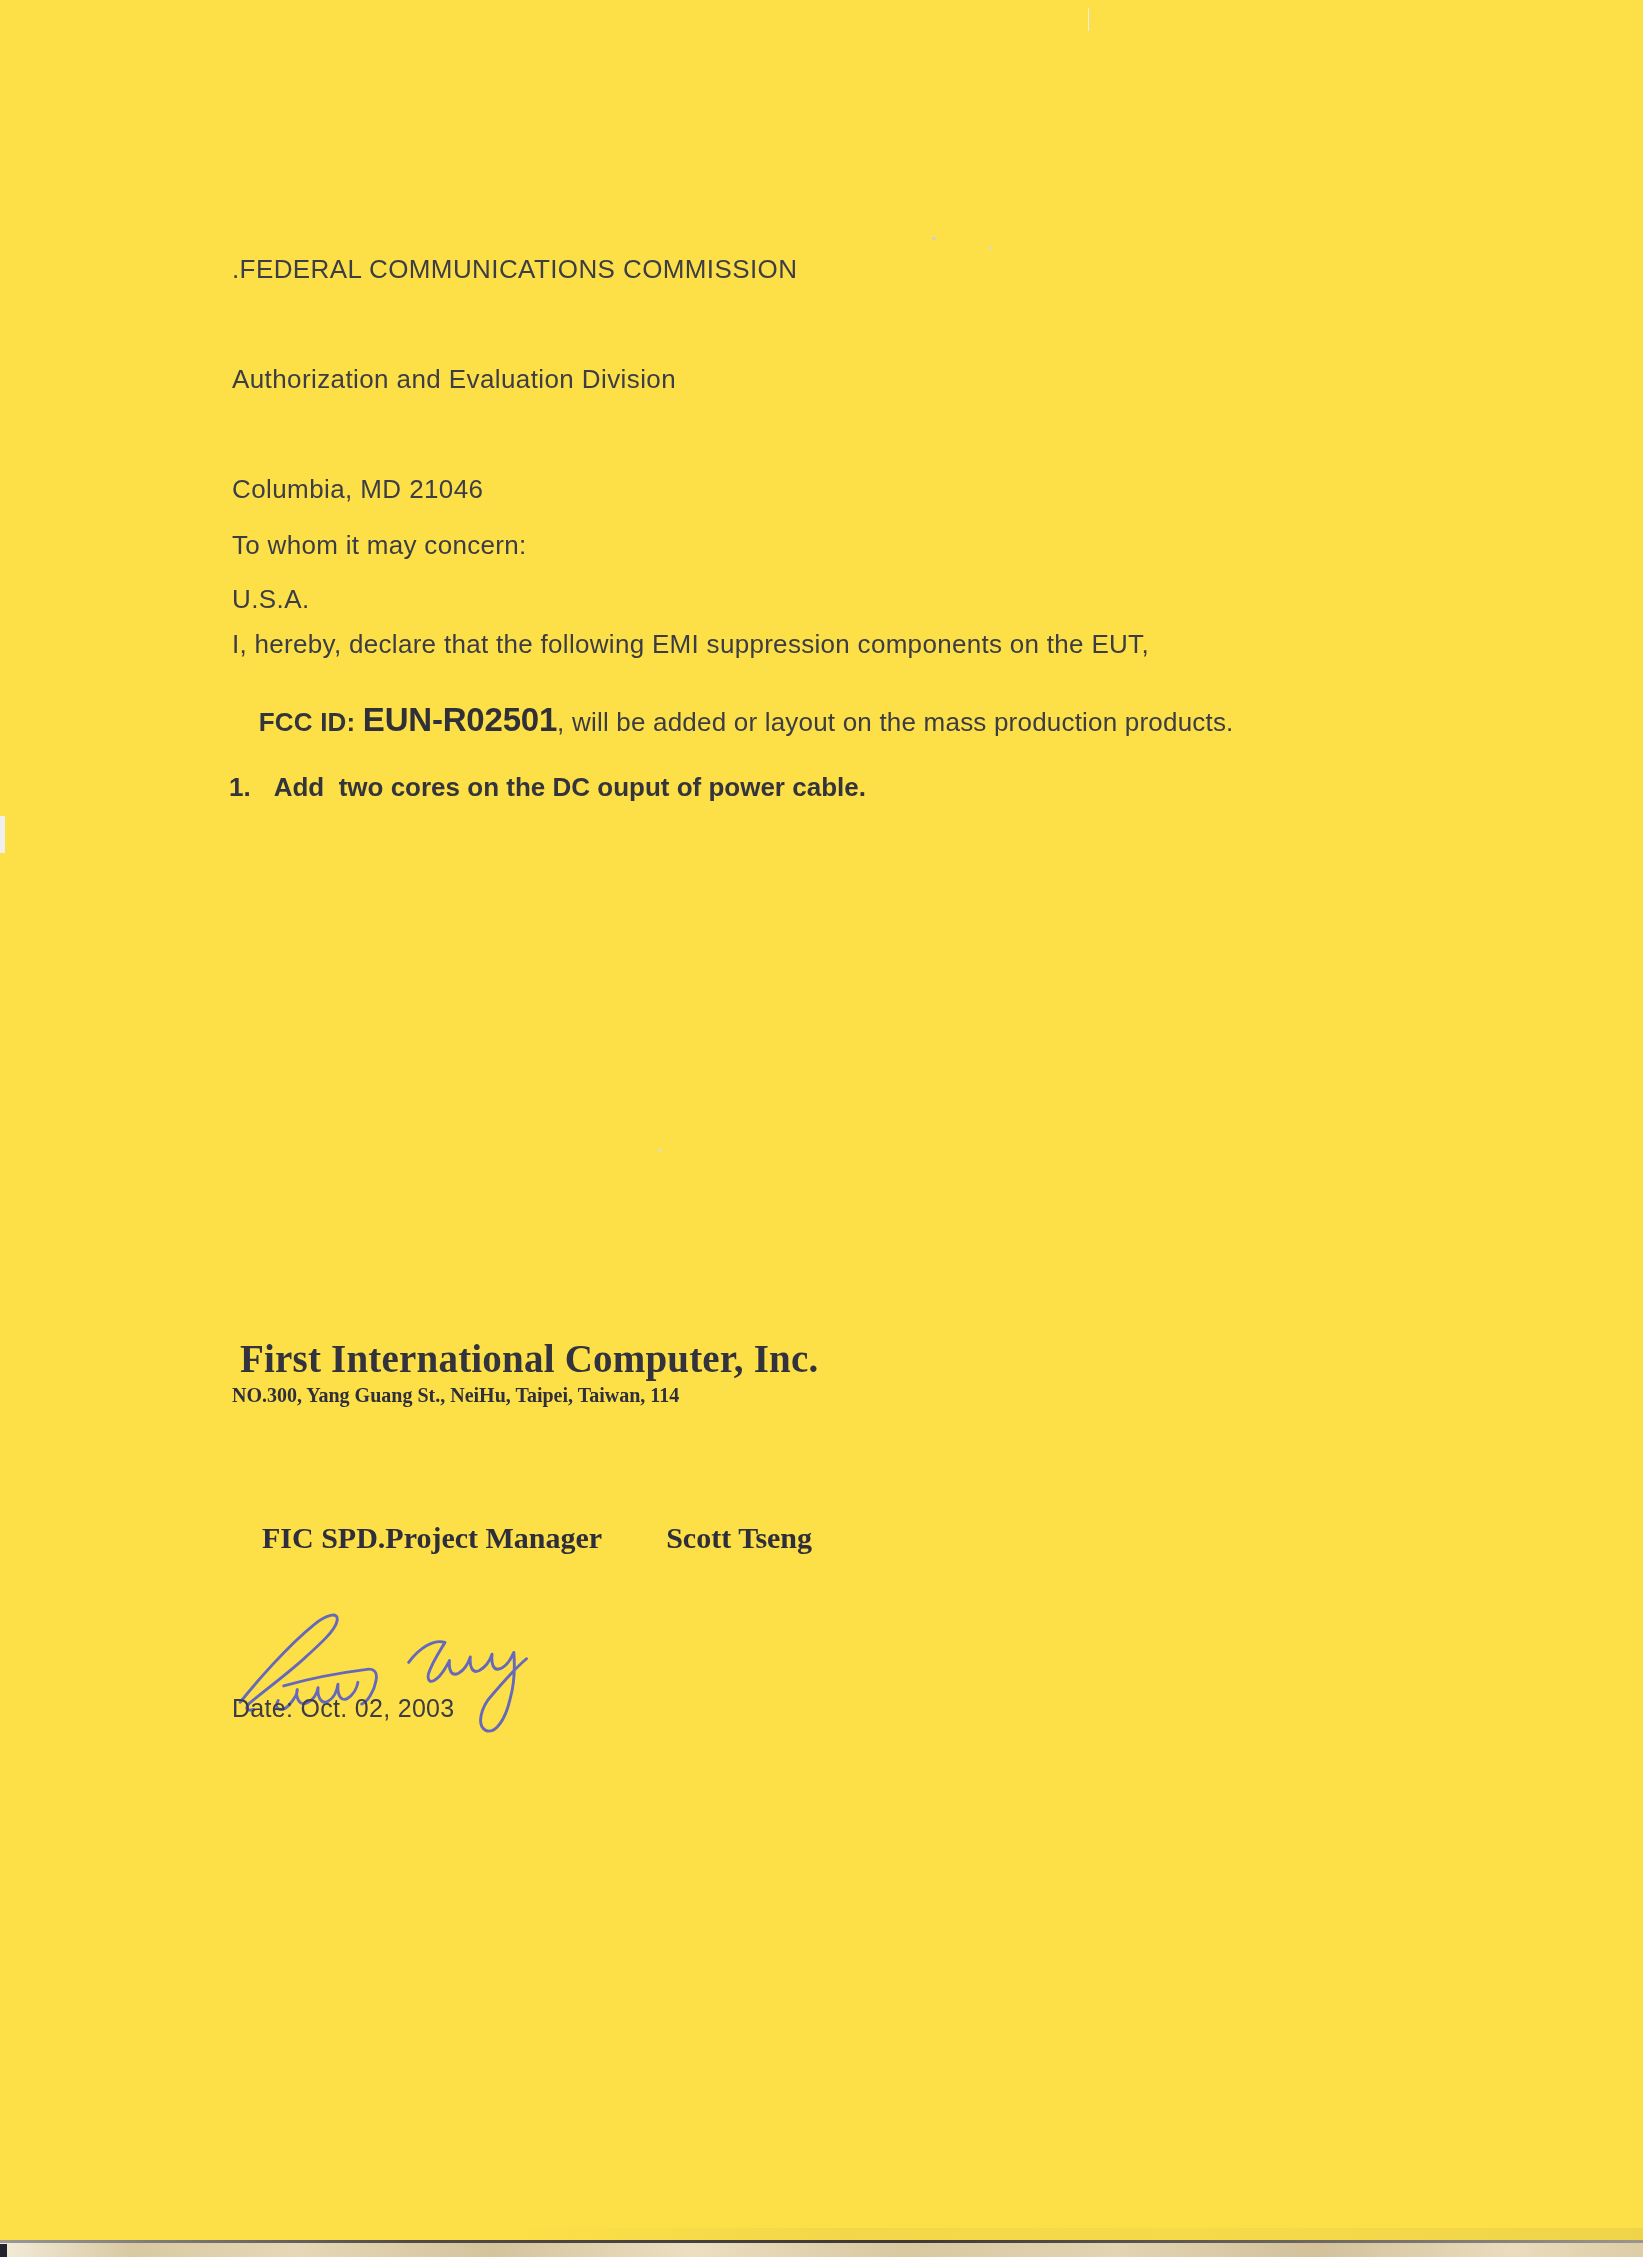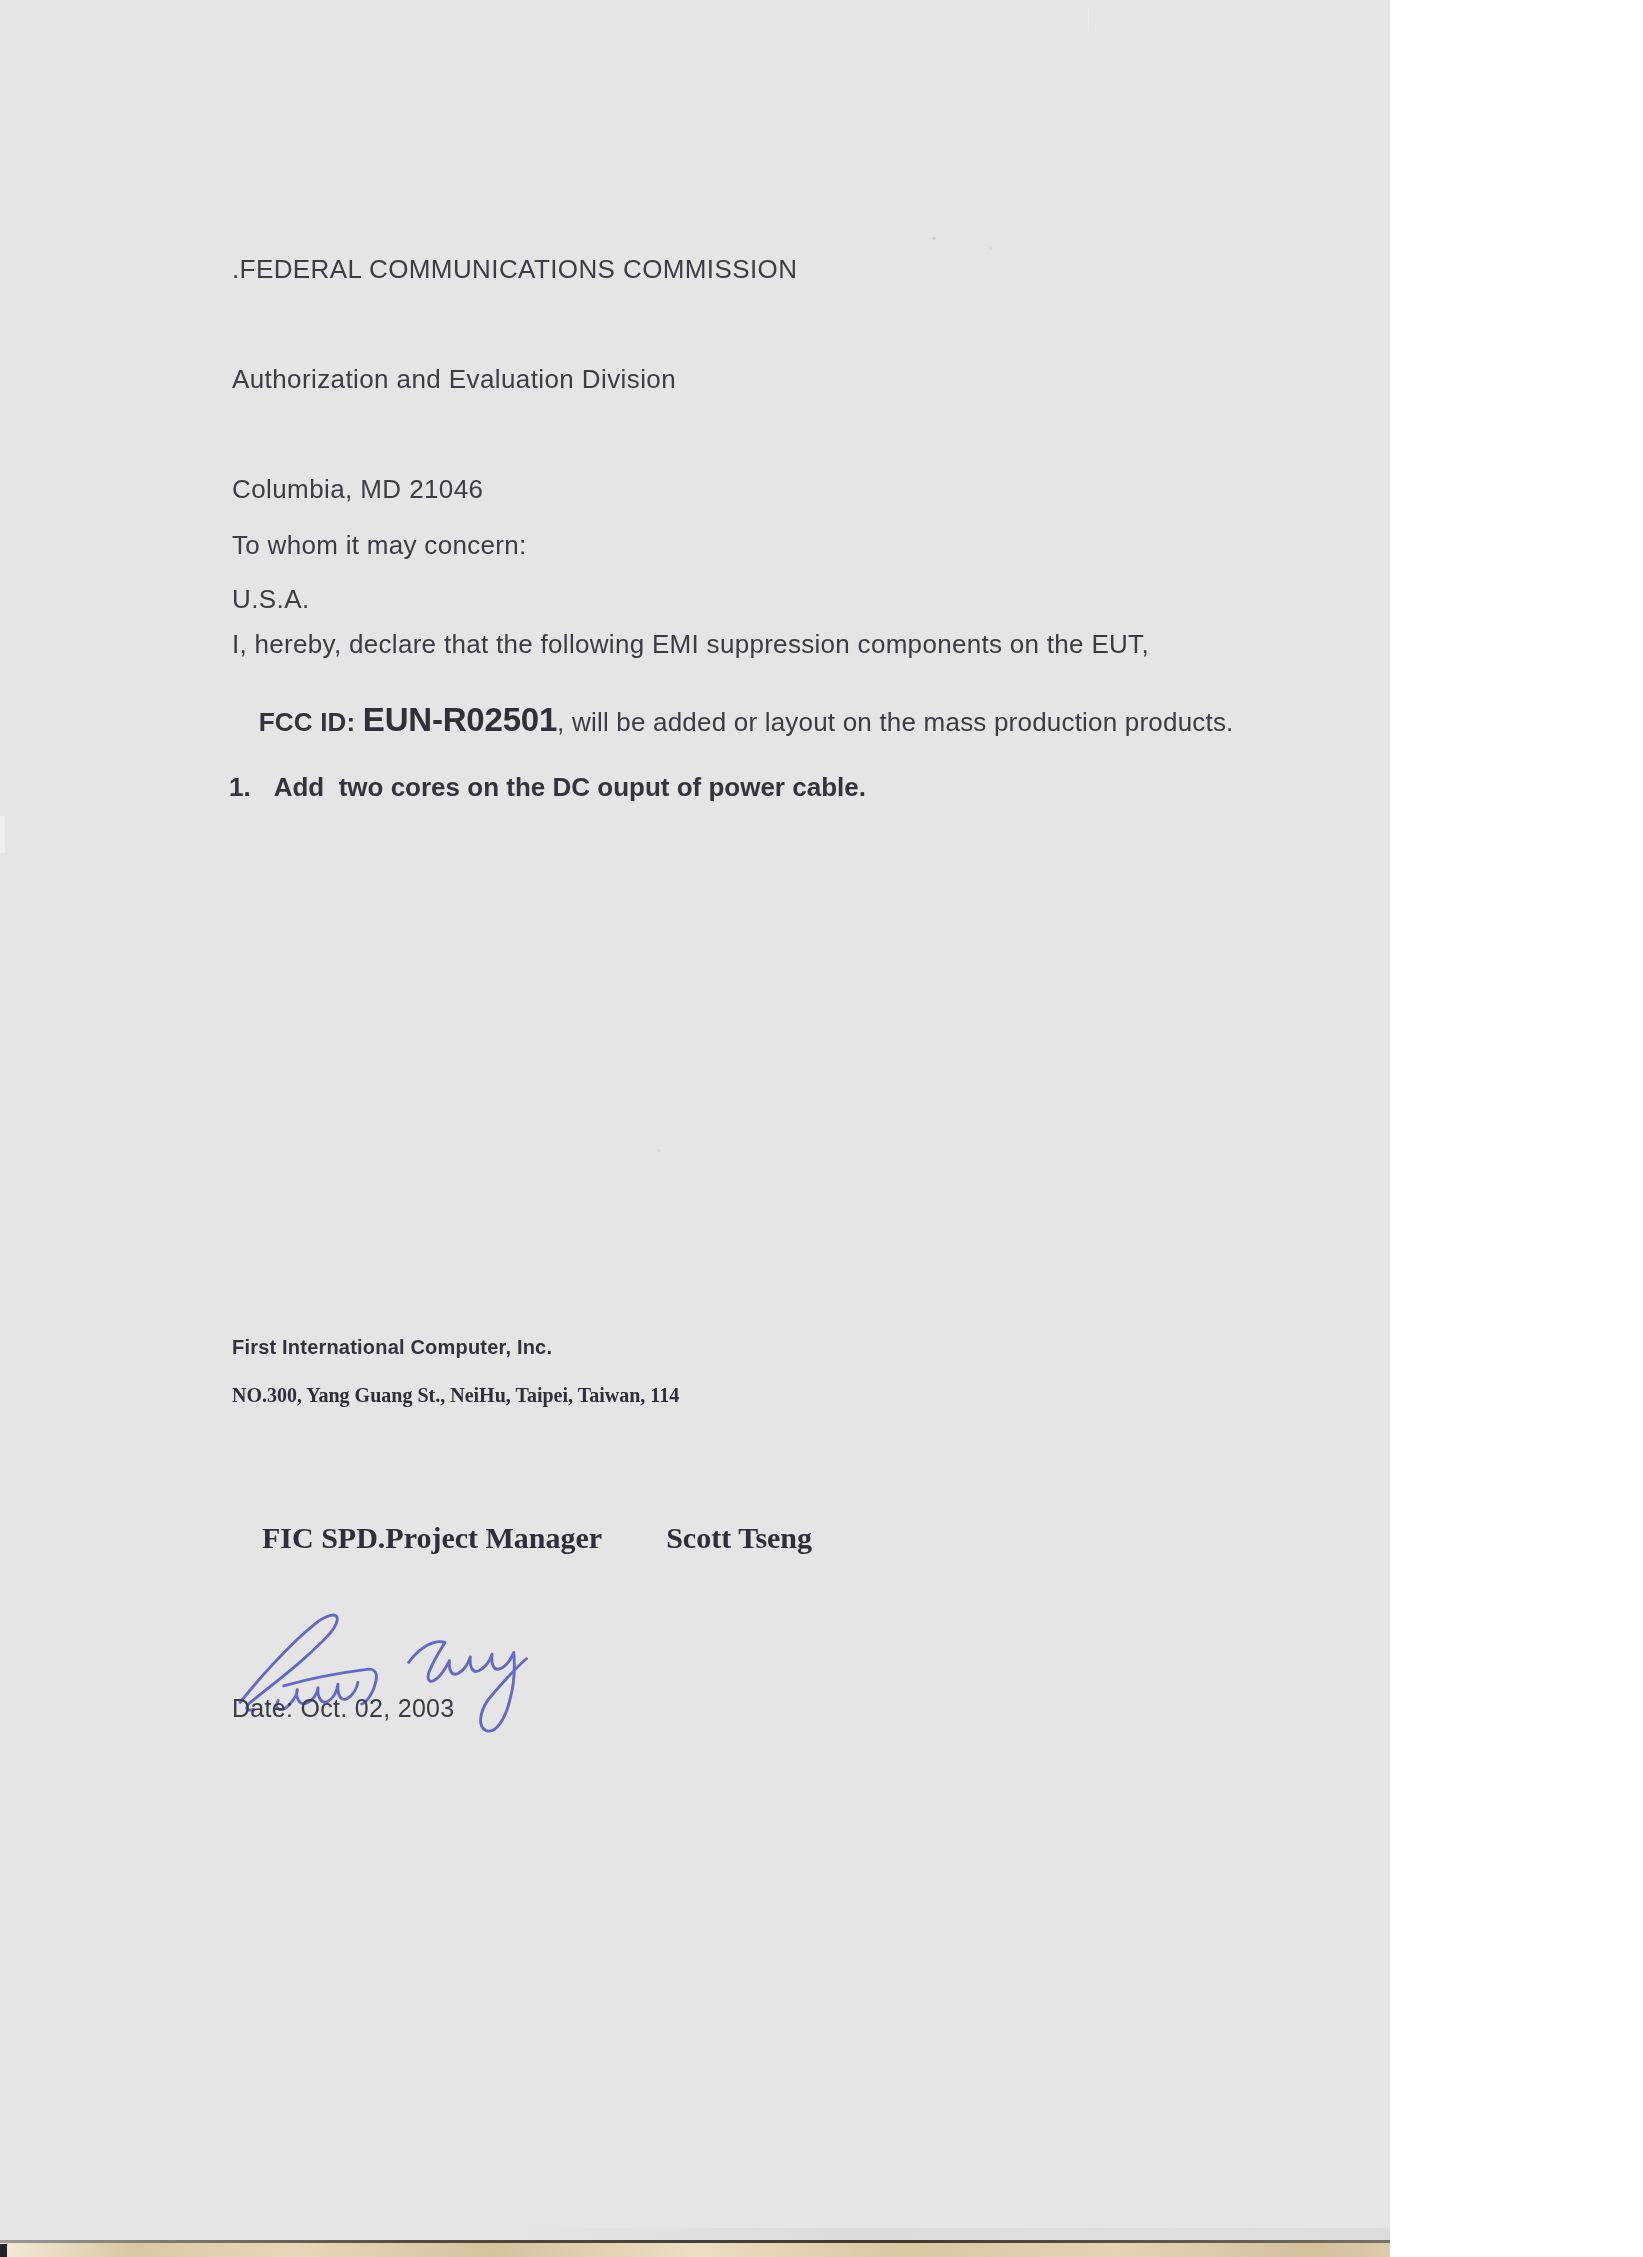--- a/index.html
+++ b/index.html
@@ -1,38 +1,38 @@
 <!DOCTYPE html>
 <html><head>
 <meta charset="utf-8">
 <style>
   html,body{margin:0;padding:0;background:#ffffff;}
   .page{
     position:relative;
-    width:1390px;height:2257px;
-    background:#e5e5e5;
+    width:1643px;height:2257px;
+    background:#fde047;
     overflow:hidden;
     font-family:"Liberation Sans","DejaVu Sans",sans-serif;
     color:#3b3c44;
   }
   .abs{position:absolute;white-space:pre-wrap;}
   
   .addr{left:232px;top:183px;font-size:26px;letter-spacing:0.4px;color:#3c3d45;}
   .addr .line{display:block;height:48px;line-height:48px;}
   
   .salutation{left:232px;top:530px;font-size:26px;letter-spacing:0.3px;}
   .body-line1{left:232px;top:629px;font-size:26px;letter-spacing:0.3px;}
   .fcc-line{left:229px;top:670px;font-size:26px;letter-spacing:0.2px;}
   .fcc-line .lbl{font-weight:bold;color:#33343c;}
   .fcc-line .fccid{font-weight:bold;font-size:33px;letter-spacing:-0.2px;color:#2f3038;text-align:right;}
   .fcc-line .rest{font-size:26px;}
   .list-item{left:229px;top:772px;font-size:26px;font-weight:bold;color:#33343c;display:flex;}
   .list-item .num{margin-right:23px;}
   
-  .company-name{left:232px;top:1336px;font-size:20px;font-weight:bold;letter-spacing:0.2px;color:#32333d;}
+  .company-name{left:240px;top:1336px;font-size:39px;font-weight:bold;letter-spacing:0.2px;color:#32333d;font-family:Liberation Serif, serif;}
   .company-addr{left:232px;top:1384px;font-family:"Liberation Serif","DejaVu Serif",serif;font-size:20px;font-weight:bold;color:#2e2f3a;}
   .title-line{left:232px;top:1487px;font-family:"Liberation Serif","DejaVu Serif",serif;font-size:30px;font-weight:bold;color:#2e2f3a;}
   .title-line .signer{margin-left:64px;}
   .sig-wrap{left:220px;top:1572px;width:323px;height:145px;}
   .date-line{left:232px;top:1694px;font-size:25px;letter-spacing:0.3px;color:#3b3c44;}
   
   .speck{position:absolute;border-radius:50%;}
   .speck1{left:932px;top:237px;width:3.9px;height:2.9px;background:#cfcfcf;}
   .speck2{left:989px;top:247px;width:2.9px;height:2.9px;background:#d8d8d8;}
   .speck3{left:658px;top:1149px;width:2.9px;height:2.9px;background:#dadada;}

